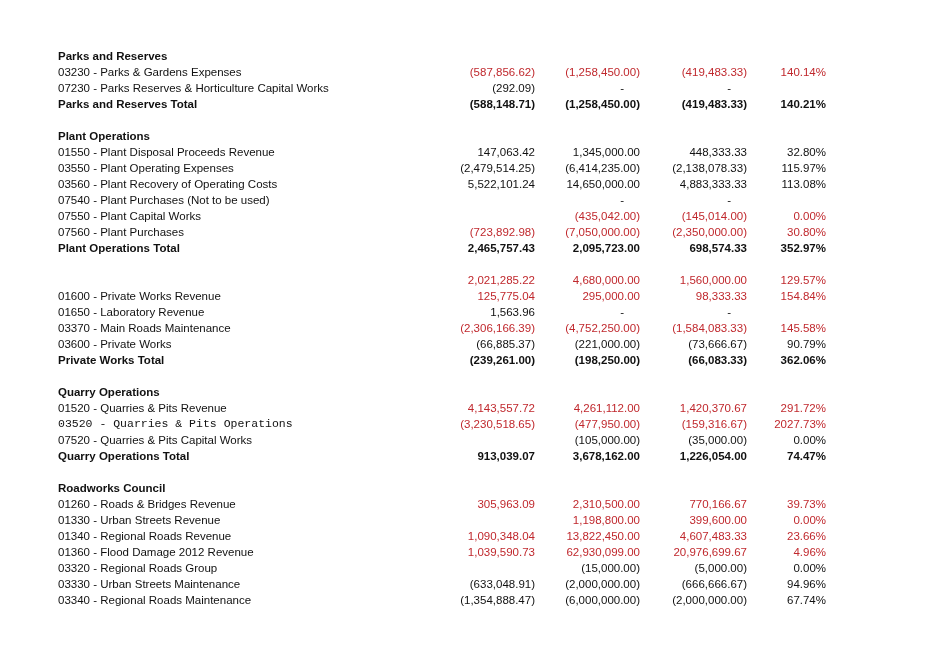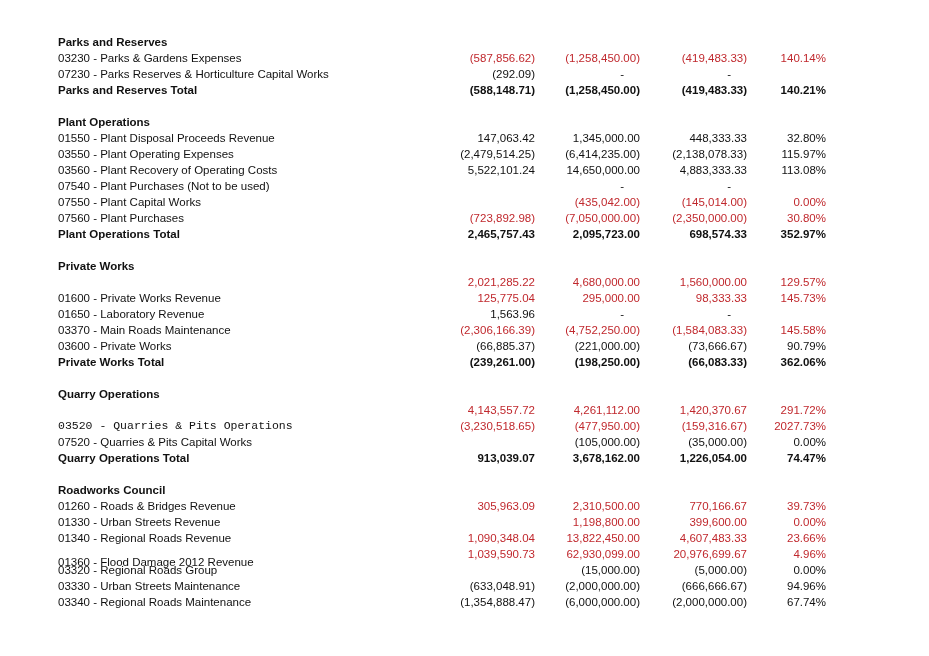--- a/index.html
+++ b/index.html
@@ -12,21 +12,21 @@
       height: 656px;
       overflow: hidden;
       position: relative;
       font-family: "Liberation Sans", "DejaVu Sans", sans-serif;
       font-size: 11.5px;
       color: #111111;
     }
     #report {
       position: absolute;
       left: 58px;
-      top: 34px;
+      top: 48px;
       width: 780px;
     }
     .section { margin: 0; }
     .section + .section { margin-top: 16px; }
     .row {
       position: relative;
       height: 16px;
       line-height: 16px;
       white-space: nowrap;
     }
@@ -127,35 +127,32 @@
   </div>
       <div class="row bold">
     <span class="label">Plant Operations Total</span>
     <span class="num c1">2,465,757.43</span>
     <span class="num c2">2,095,723.00</span>
     <span class="num c3">698,574.33</span>
     <span class="num c4">352.97%</span>
   </div>
     </div>
     <div class="section">
-    <div class="row heading">
-      <span class="label">Private Works</span>
-    </div>
   <div class="row red" style="color: rgb(192, 40, 45);">
     <span class="num c1">2,021,285.22</span>
     <span class="num c2">4,680,000.00</span>
     <span class="num c3">1,560,000.00</span>
     <span class="num c4">129.57%</span>
   </div>
       <div class="row red" style="color: rgb(192, 40, 45);">
     <span class="label" style="color: rgb(17, 17, 17);">01600 - Private Works Revenue</span>
     <span class="num c1">125,775.04</span>
     <span class="num c2">295,000.00</span>
     <span class="num c3">98,333.33</span>
-    <span class="num c4">145.73%</span>
+    <span class="num c4">154.84%</span>
   </div>
       <div class="row">
     <span class="label">01650 - Laboratory Revenue</span>
     <span class="num c1">1,563.96</span>
     <span class="num c2 dashcell">-</span>
     <span class="num c3 dashcell">-</span>
     <span class="num c4"></span>
   </div>
       <div class="row red" style="color: rgb(192, 40, 45);">
     <span class="label" style="color: rgb(17, 17, 17);">03370 - Main Roads Maintenance</span>
@@ -177,20 +174,21 @@
     <span class="num c2">(198,250.00)</span>
     <span class="num c3">(66,083.33)</span>
     <span class="num c4">362.06%</span>
   </div>
     </div>
     <div class="section">
     <div class="row heading">
       <span class="label">Quarry Operations</span>
     </div>
   <div class="row red" style="color: rgb(192, 40, 45);">
+    <span class="label" style="color: rgb(17, 17, 17);">01520 - Quarries &amp; Pits Revenue</span>
     <span class="num c1">4,143,557.72</span>
     <span class="num c2">4,261,112.00</span>
     <span class="num c3">1,420,370.67</span>
     <span class="num c4">291.72%</span>
   </div>
       <div class="row red" style="color: rgb(192, 40, 45);">
     <span class="label" style="color: rgb(17, 17, 17); font-family: Liberation Mono, monospace;">03520 - Quarries &amp; Pits Operations</span>
     <span class="num c1">(3,230,518.65)</span>
     <span class="num c2">(477,950.00)</span>
     <span class="num c3">(159,316.67)</span>
@@ -230,21 +228,21 @@
     <span class="num c4">0.00%</span>
   </div>
       <div class="row red" style="color: rgb(192, 40, 45);">
     <span class="label" style="color: rgb(17, 17, 17);">01340 - Regional Roads Revenue</span>
     <span class="num c1">1,090,348.04</span>
     <span class="num c2">13,822,450.00</span>
     <span class="num c3">4,607,483.33</span>
     <span class="num c4">23.66%</span>
   </div>
       <div class="row red" style="color: rgb(192, 40, 45);">
-    <span class="label" style="color: rgb(17, 17, 17); margin-top: 8px;">01360 - Flood Damage 2012 Revenue</span>
+    <span class="label" style="color: rgb(17, 17, 17);">01360 - Flood Damage 2012 Revenue</span>
     <span class="num c1">1,039,590.73</span>
     <span class="num c2">62,930,099.00</span>
     <span class="num c3">20,976,699.67</span>
     <span class="num c4">4.96%</span>
   </div>
       <div class="row">
     <span class="label">03320 - Regional Roads Group</span>
     <span class="num c1"></span>
     <span class="num c2">(15,000.00)</span>
     <span class="num c3">(5,000.00)</span>

